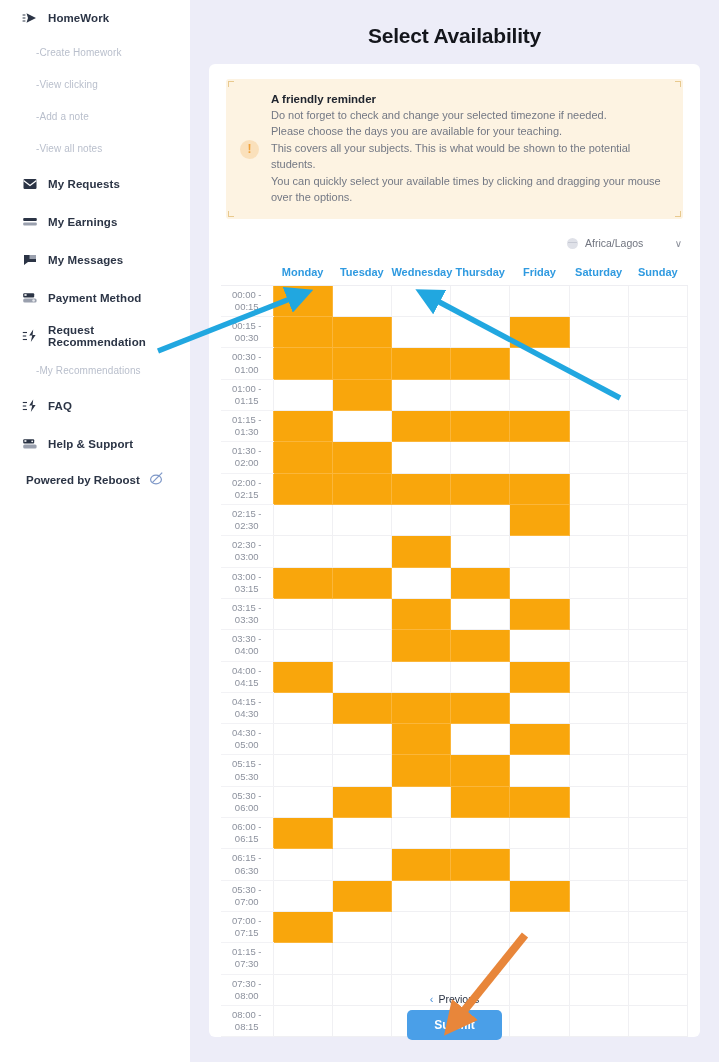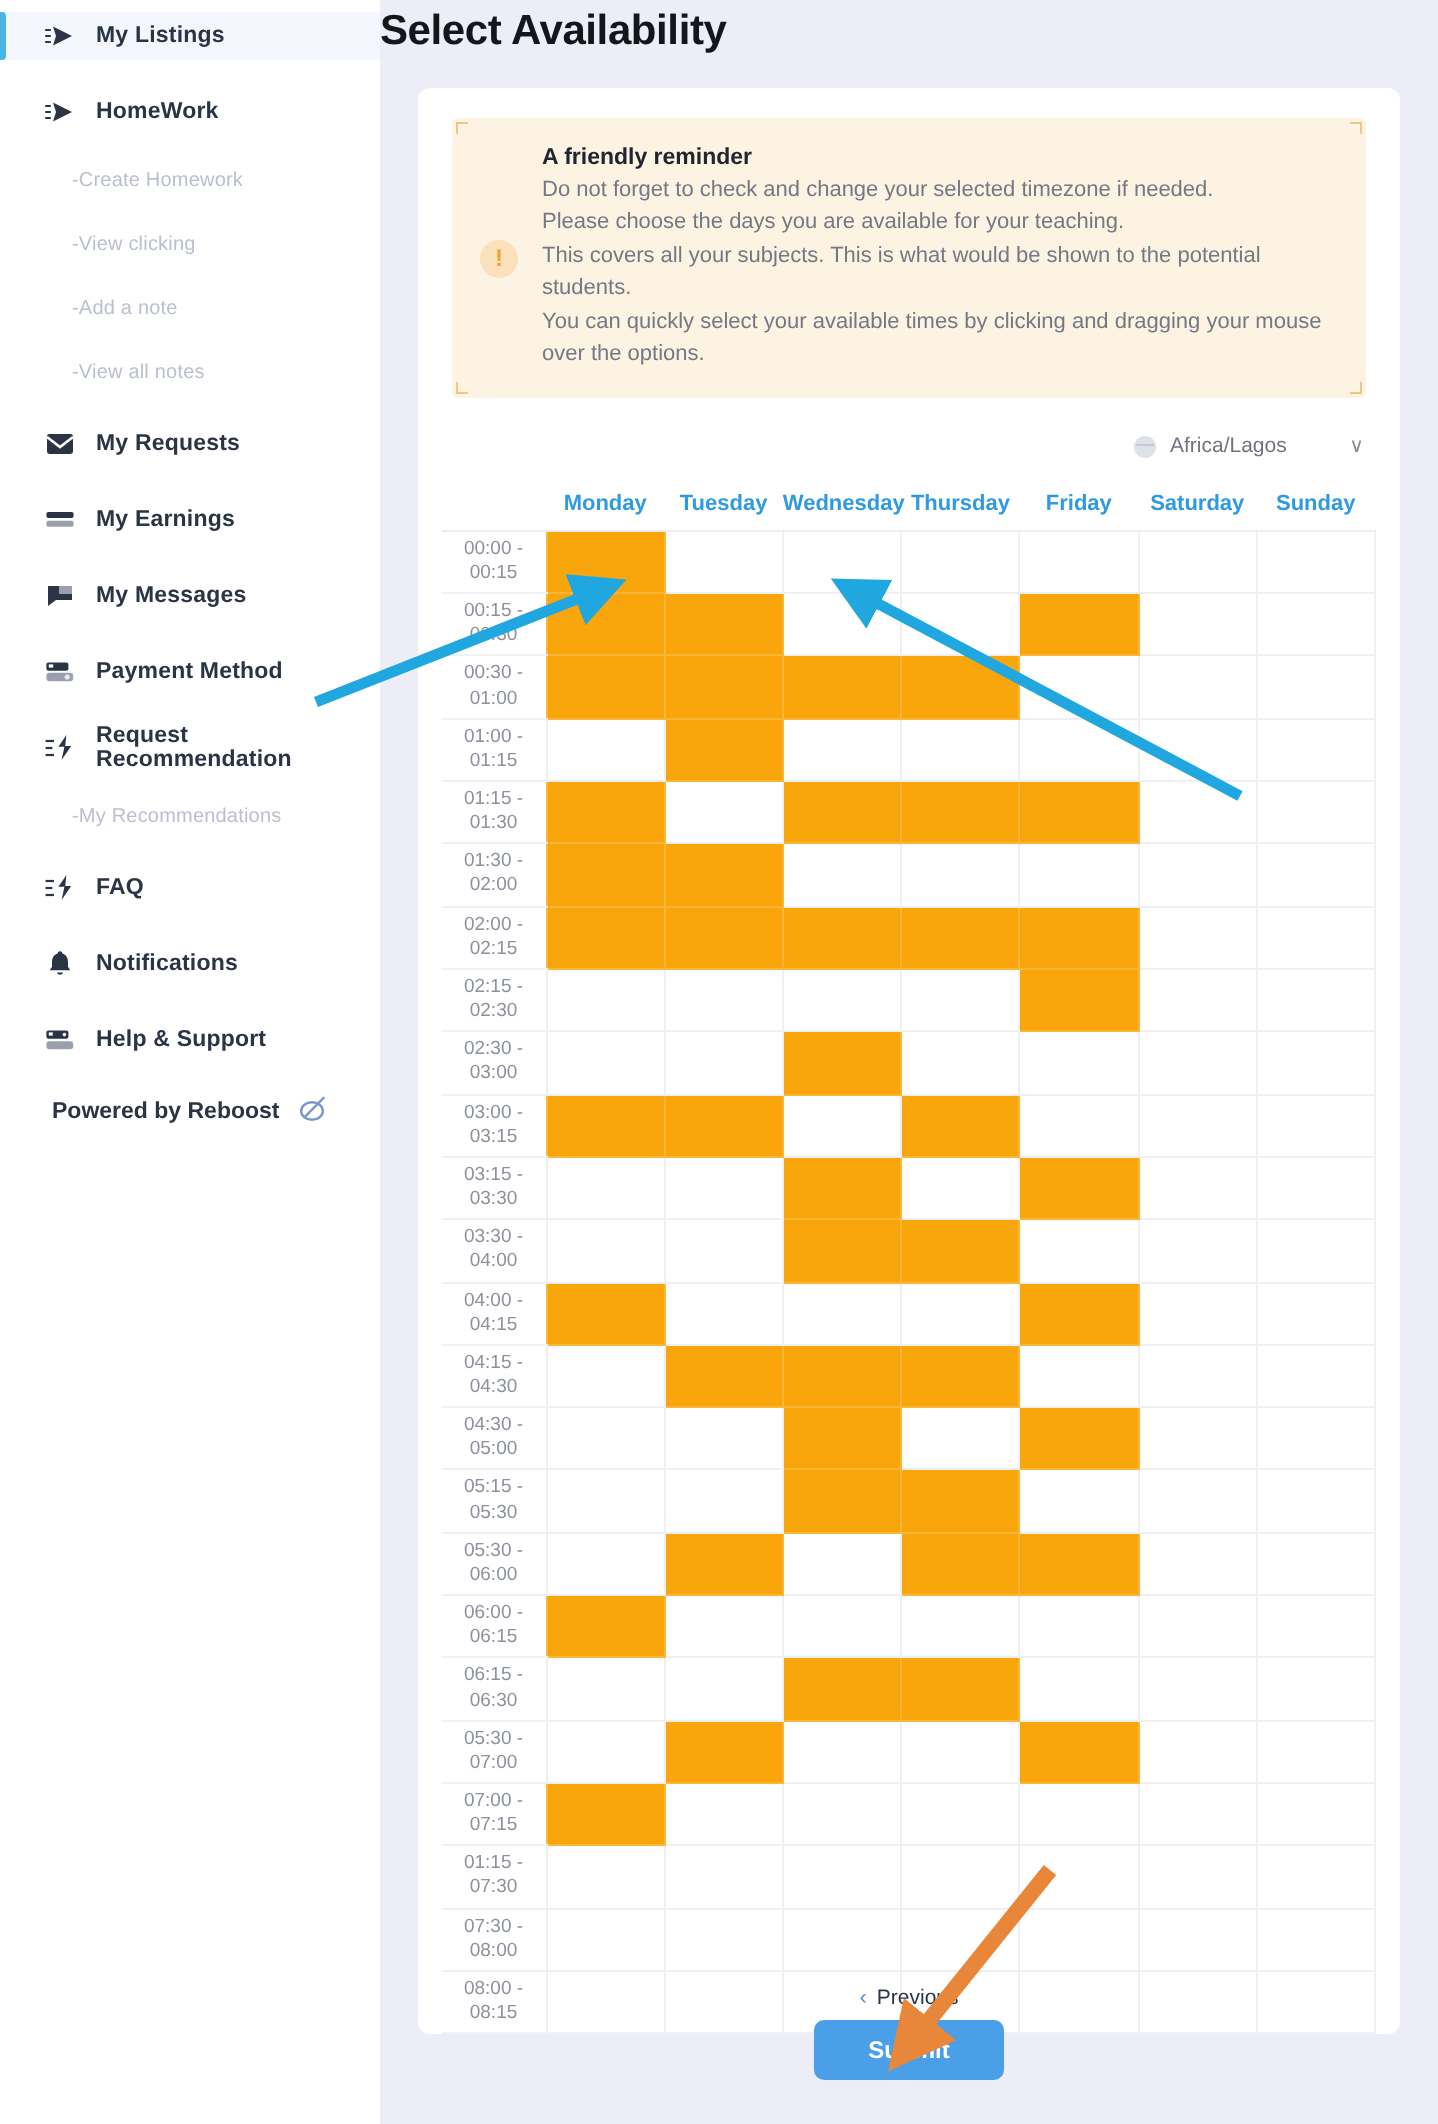--- a/index.html
+++ b/index.html
@@ -37,22 +37,22 @@
   .nav-ico { width: 16px; height: 16px; flex: 0 0 16px; display:block; }
   .powered {
     display: flex; align-items: center; gap: 8px;
     padding-left: 26px; margin-top: 12px;
     font-size: 11.5px; font-weight: 700; color: #2b3445;
   }
 
   
   .main { flex: 1 1 auto; height: 1062px; position: relative; overflow: hidden; }
   .page-title {
-    font-size: 21px; font-weight: 800; color: #14161c;
-    letter-spacing: -.2px; margin-top: 4px;
+    text-align: center; font-size: 21px; font-weight: 800; color: #14161c;
+    letter-spacing: -.2px; margin-top: 24px;
   }
   .card {
     margin: 16px 19px 0 19px; background: #fff; border-radius: 6px;
     padding: 10px 12px 0 12px; min-height: 935px;
   }
 
   
   .reminder {
     background: #fdf3e2; border-radius: 3px; position: relative;
     display: flex; align-items: center; gap: 12px;
@@ -123,36 +123,27 @@
   .ann { position: absolute; pointer-events: none; left: 0; top: 0;
          width: 719px; height: 1062px; }
 </style>
 </head>
 <body>
 
 <div id="app">
 
   <aside class="sidebar">
     <div id="nav-list">
-        <div class="nav-item active">
+        <div class="nav-item">
           <span class="nav-ico"><svg viewBox="0 0 16 16" width="16" height="16">
               <path d="M4.5 3.2 L14 8 L4.5 12.8 L6 8 Z" fill="#2b3445"></path>
               <line x1="0.6" y1="5" x2="3.4" y2="5" stroke="#2b3445" stroke-width="1"></line>
               <line x1="0.6" y1="8" x2="3.4" y2="8" stroke="#2b3445" stroke-width="1"></line>
               <line x1="0.6" y1="11" x2="3.4" y2="11" stroke="#2b3445" stroke-width="1"></line>
             </svg></span>
-          <span>My Listings</span>
-        </div>
-        <div class="nav-item">
-          <span class="nav-ico"><svg viewBox="0 0 16 16" width="16" height="16">
-              <path d="M4.5 3.2 L14 8 L4.5 12.8 L6 8 Z" fill="#2b3445"></path>
-              <line x1="0.6" y1="5" x2="3.4" y2="5" stroke="#2b3445" stroke-width="1"></line>
-              <line x1="0.6" y1="8" x2="3.4" y2="8" stroke="#2b3445" stroke-width="1"></line>
-              <line x1="0.6" y1="11" x2="3.4" y2="11" stroke="#2b3445" stroke-width="1"></line>
-            </svg></span>
           <span>HomeWork</span>
         </div>
         <div class="nav-sub">
           <span>-Create Homework</span>
         </div>
         <div class="nav-sub">
           <span>-View clicking</span>
         </div>
         <div class="nav-sub">
           <span>-Add a note</span>
@@ -203,27 +194,20 @@
           <span>-My Recommendations</span>
         </div>
         <div class="nav-item">
           <span class="nav-ico"><svg viewBox="0 0 16 16" width="16" height="16">
               <path d="M11.2 1.5 L7.2 7.4 H10.2 L8.8 14 L13.6 7 H10.6 Z" fill="#2b3445"></path>
               <line x1="0.8" y1="4.5" x2="5" y2="4.5" stroke="#2b3445" stroke-width="1.1"></line>
               <line x1="0.8" y1="8" x2="4.2" y2="8" stroke="#2b3445" stroke-width="1.1"></line>
               <line x1="0.8" y1="11.5" x2="5" y2="11.5" stroke="#2b3445" stroke-width="1.1"></line>
             </svg></span>
           <span>FAQ</span>
-        </div>
-        <div class="nav-item">
-          <span class="nav-ico"><svg viewBox="0 0 16 16" width="16" height="16">
-              <path d="M8 1.6c-.8 0-1.2.6-1.2 1.1C5 3.3 4 4.8 4 7v2.4l-1.1 1.7h10.2L12 9.4V7c0-2.2-1-3.7-2.8-4.3 0-.5-.4-1.1-1.2-1.1z" fill="#2b3445"></path>
-              <path d="M6.4 12.2a1.7 1.7 0 0 0 3.2 0z" fill="#2b3445"></path>
-            </svg></span>
-          <span>Notifications</span>
         </div>
         <div class="nav-item">
           <span class="nav-ico"><svg viewBox="0 0 16 16" width="16" height="16">
               <rect x="1.2" y="3.2" width="11" height="4.2" rx="1" fill="#2b3445"></rect>
               <rect x="2.4" y="4.2" width="2" height="1.6" fill="#fff"></rect>
               <circle cx="10.2" cy="5.3" r="0.9" fill="#fff"></circle>
               <rect x="1.2" y="8.6" width="13.4" height="4" rx="1.5" fill="#9aa0ae"></rect>
             </svg></span>
           <span>Help &amp; Support</span>
         </div>

